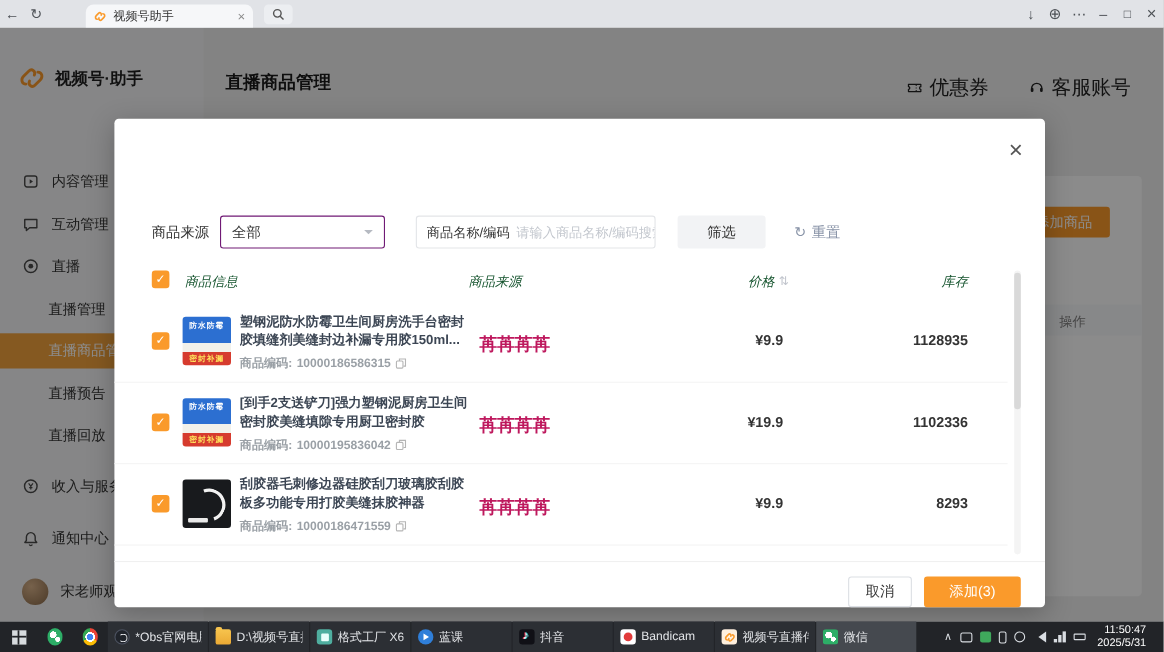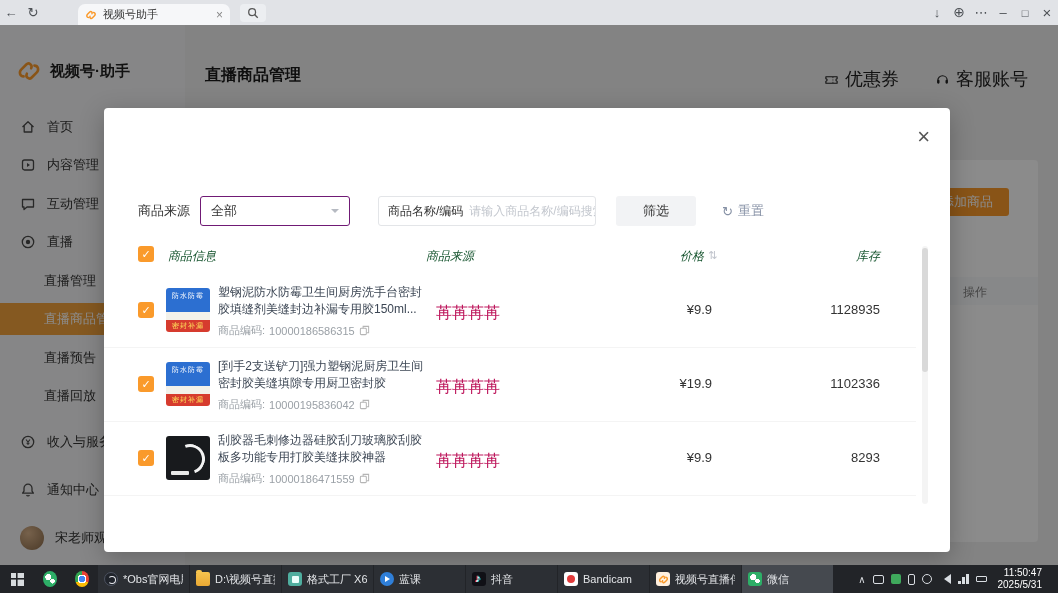--- a/index.html
+++ b/index.html
@@ -65,21 +65,21 @@
 .th{position:absolute;top:2px;}
 .th-info{left:64px;}
 .th-source{left:322px;}
 .th-price{left:512px;width:88px;text-align:right;}
 .g-sort{position:absolute;left:604px;top:3px;color:#c0c4cc;font-size:11px;}
 .g-sort::before{content:"⇅";}
 .th-stock{left:700px;width:76px;text-align:right;}
 .cb{position:absolute;width:16px;height:16px;background:#fa9a2b;border-radius:3px;color:#fff;font-size:11px;line-height:16px;text-align:center;cursor:pointer;}
 .cb::before{content:"✓";}
 .mth .cb{left:34px;top:0;}
-.prow{position:absolute;left:0;width:812px;height:74px;border-bottom:1px solid #f4f4f4;}
+.prow{position:absolute;left:0;width:812px;height:74px;border-bottom:1px solid #f4f4f4;font-weight:bold;}
 .prow .cb{left:34px;top:28px;}
 .thumb{position:absolute;left:62px;top:14px;width:44px;height:44px;border-radius:3px;overflow:hidden;}
 .t-blue{background:linear-gradient(180deg,#2c6fd1 0 54%,#f2f1ea 54% 72%,#d63b2e 72% 100%);}
 .t-dark{background:#181a1d;}
 .t-dark::before{content:"";position:absolute;left:9px;top:8px;width:24px;height:24px;border:3px solid #f2f2f2;border-radius:50%;border-bottom-color:transparent;border-left-color:transparent;transform:rotate(25deg);}
 .t-dark::after{content:"";position:absolute;left:5px;bottom:5px;width:18px;height:4px;background:#e9e9e9;border-radius:1px;}
 .tt{position:absolute;top:3px;left:0;right:0;text-align:center;font-size:7px;color:#fff;letter-spacing:1px;}
 .tb2{position:absolute;bottom:1px;left:0;right:0;text-align:center;font-size:7px;color:#ffe45c;letter-spacing:1px;}
 .ptitle{position:absolute;left:114px;top:10px;width:208px;height:35px;overflow:hidden;font-size:12px;line-height:17px;color:#3c4654;cursor:pointer;}
 .pcode{position:absolute;left:114px;top:49px;display:flex;align-items:center;gap:4px;font-size:11px;color:#9aa0a6;}
@@ -169,26 +169,20 @@
 
     <aside class="sidebar">
       <div class="sb-logo">
         <svg width="26" height="26" viewBox="0 0 24 24">
             <path d="M7 17c-3.5 0-4.5-4-2-6.5L9.5 6c2.5-2.5 6 .5 4.5 3.5" fill="none" stroke="#fa9a2b" stroke-width="2.4" stroke-linecap="round"></path>
             <path d="M17 7c3.5 0 4.5 4 2 6.5L14.5 18c-2.5 2.5-6-.5-4.5-3.5" fill="none" stroke="#fa9a2b" stroke-width="2.4" stroke-linecap="round"></path>
           </svg>
         <span>视频号·助手</span>
       </div>
 
-      <div class="sb-item" style="top:86px">
-        <svg class="ico16" viewBox="0 0 16 16">
-            <path d="M2.5 8L8 2.8 13.5 8M4.2 6.8V13h7.6V6.8" fill="none" stroke="#4a4a4a" stroke-width="1.3" stroke-linejoin="round"></path>
-          </svg>
-        <span>首页</span>
-      </div>
       <div class="sb-item" style="top:124px">
         <svg class="ico16" viewBox="0 0 16 16">
             <rect x="2.5" y="3" width="11" height="10" rx="2" fill="none" stroke="#4a4a4a" stroke-width="1.3"></rect>
             <path d="M7 6l3 2-3 2z" fill="#4a4a4a"></path>
           </svg>
         <span>内容管理</span>
       </div>
       <div class="sb-item" style="top:163px">
         <svg class="ico16" viewBox="0 0 16 16">
             <path d="M2.5 3.5h11v7.5H7L4 13.5v-2.5H2.5z" fill="none" stroke="#4a4a4a" stroke-width="1.3" stroke-linejoin="round"></path>
@@ -345,20 +339,24 @@
         </div>
         <span class="psource">苒苒苒苒</span>
         <span class="pprice">¥9.9</span>
         <span class="pstock">8293</span>
       </div>
 
       <div class="msb">
           <span class="msb-thumb"></span>
         </div>
 
+      <div class="mfooter">
+        <button class="btn btn-cancel">取消</button>
+        <button class="btn btn-confirm">添加(3)</button>
+      </div>
     </div>
   </div>
 
   <div class="taskbar">
     <div class="tb-start">
         <span class="win-ico"></span>
       </div>
     <div class="tb-pin">
         <span class="ai ai-wechat" style="width:16px;height:16px;border-radius:50%"></span>
       </div>

